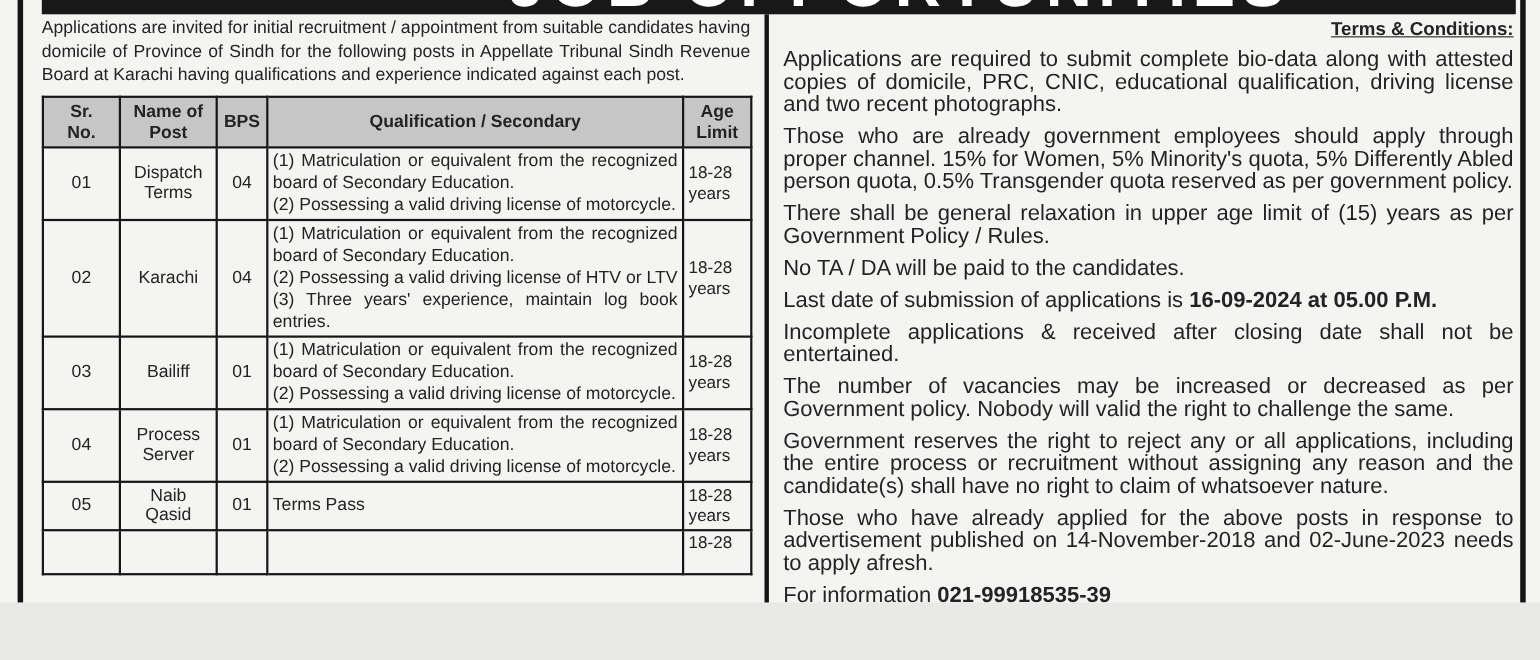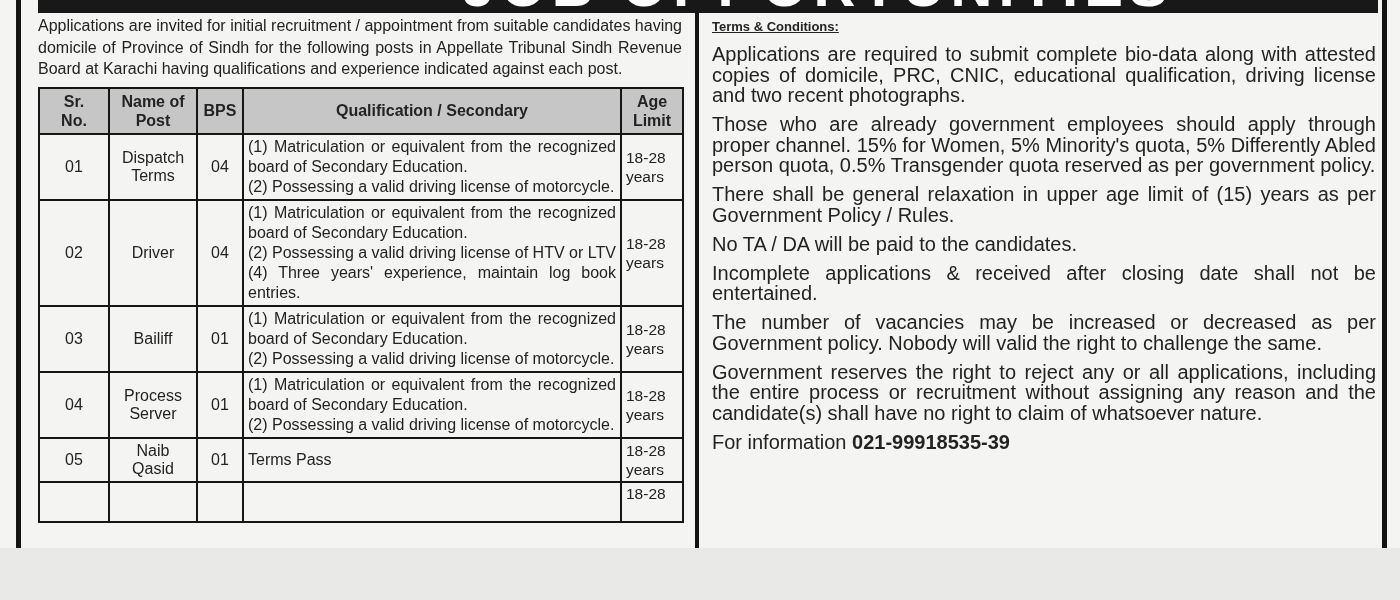--- a/index.html
+++ b/index.html
@@ -43,22 +43,22 @@
   col.c-sr{width:70px;} col.c-post{width:88px;} col.c-bps{width:46px;}
   col.c-qual{width:378px;} col.c-age{width:62px;}
   td.c-center{text-align:center;font-size:16px;}
   td.c-qual{padding:2px 5px;}
   .qual-item{font-size:16px;line-height:20px;text-align:justify;}
   td.c-age{text-align:left;font-size:15.5px;line-height:19px;}
   tr.partial td{height:40px;vertical-align:top;padding-top:1px;}
   
   .right-col{position:absolute;left:712px;top:13px;width:664px;}
   .terms-heading{
-    font-size:13px;font-weight:bold;text-decoration:underline;
-    margin:3px 0 7px 0;line-height:21px;
+    font-size:17px;font-weight:bold;text-decoration:underline;
+    margin:3px 0 7px 0;line-height:21px;text-align:right;
   }
   .terms p{
     margin:0 0 8.5px 0;font-size:20px;line-height:20.5px;text-align:justify;
   }
   .terms p .b{font-weight:bold;}
 </style>
 </head>
 <body>
 
 <div class="page">
@@ -100,26 +100,26 @@
             <td class="c-center">Dispatch Terms</td>
             <td class="c-center">04</td>
             <td class="c-qual">
               <div class="qual-item">(1) Matriculation or equivalent from the recognized board of Secondary Education.</div>
               <div class="qual-item">(2) Possessing a valid driving license of motorcycle.</div>
             </td>
             <td class="c-age">18-28 years</td>
           </tr>
           <tr>
             <td class="c-center">02</td>
-            <td class="c-center">Driver</td>
+            <td class="c-center">Karachi</td>
             <td class="c-center">04</td>
             <td class="c-qual">
               <div class="qual-item">(1) Matriculation or equivalent from the recognized board of Secondary Education.</div>
               <div class="qual-item">(2) Possessing a valid driving license of HTV or LTV</div>
-              <div class="qual-item">(4) Three years' experience, maintain log book entries.</div>
+              <div class="qual-item">(3) Three years' experience, maintain log book entries.</div>
             </td>
             <td class="c-age">18-28 years</td>
           </tr>
           <tr>
             <td class="c-center">03</td>
             <td class="c-center">Bailiff</td>
             <td class="c-center">01</td>
             <td class="c-qual">
               <div class="qual-item">(1) Matriculation or equivalent from the recognized board of Secondary Education.</div>
               <div class="qual-item">(2) Possessing a valid driving license of motorcycle.</div>
@@ -156,20 +156,22 @@
     </table>
   </div>
 
   <div class="right-col">
     <div class="terms-heading">Terms &amp; Conditions:</div>
     <div class="terms">
         <p><span>Applications are required to submit complete bio-data along with attested copies of domicile, PRC, CNIC, educational qualification, driving license and two recent photographs.</span></p>
         <p><span>Those who are already government employees should apply through proper channel. 15% for Women, 5% Minority's quota, 5% Differently Abled person quota, 0.5% Transgender quota reserved as per government policy.</span></p>
         <p><span>There shall be general relaxation in upper age limit of (15) years as per Government Policy / Rules.</span></p>
         <p><span>No TA / DA will be paid to the candidates.</span></p>
+        <p><span>Last date of submission of applications is </span><span class="b">16-09-2024 at 05.00 P.M.</span></p>
         <p><span>Incomplete applications &amp; received after closing date shall not be entertained.</span></p>
         <p><span>The number of vacancies may be increased or decreased as per Government policy. Nobody will valid the right to challenge the same.</span></p>
         <p><span>Government reserves the right to reject any or all applications, including the entire process or recruitment without assigning any reason and the candidate(s) shall have no right to claim of whatsoever nature.</span></p>
+        <p><span>Those who have already applied for the above posts in response to advertisement published on 14-November-2018 and 02-June-2023 needs to apply afresh.</span></p>
         <p><span>For information </span><span class="b">021-99918535-39</span></p>
       </div>
   </div>
 
 </div>
 
 </body></html>

